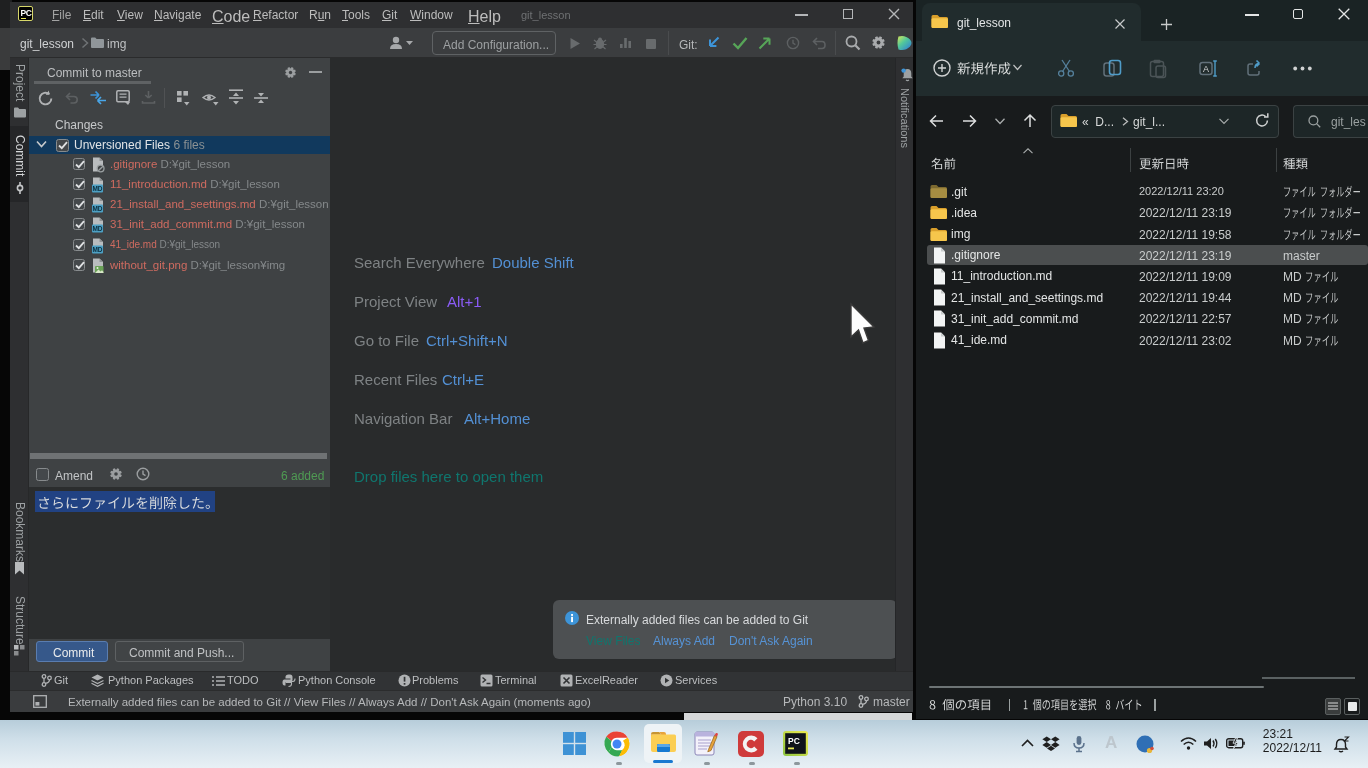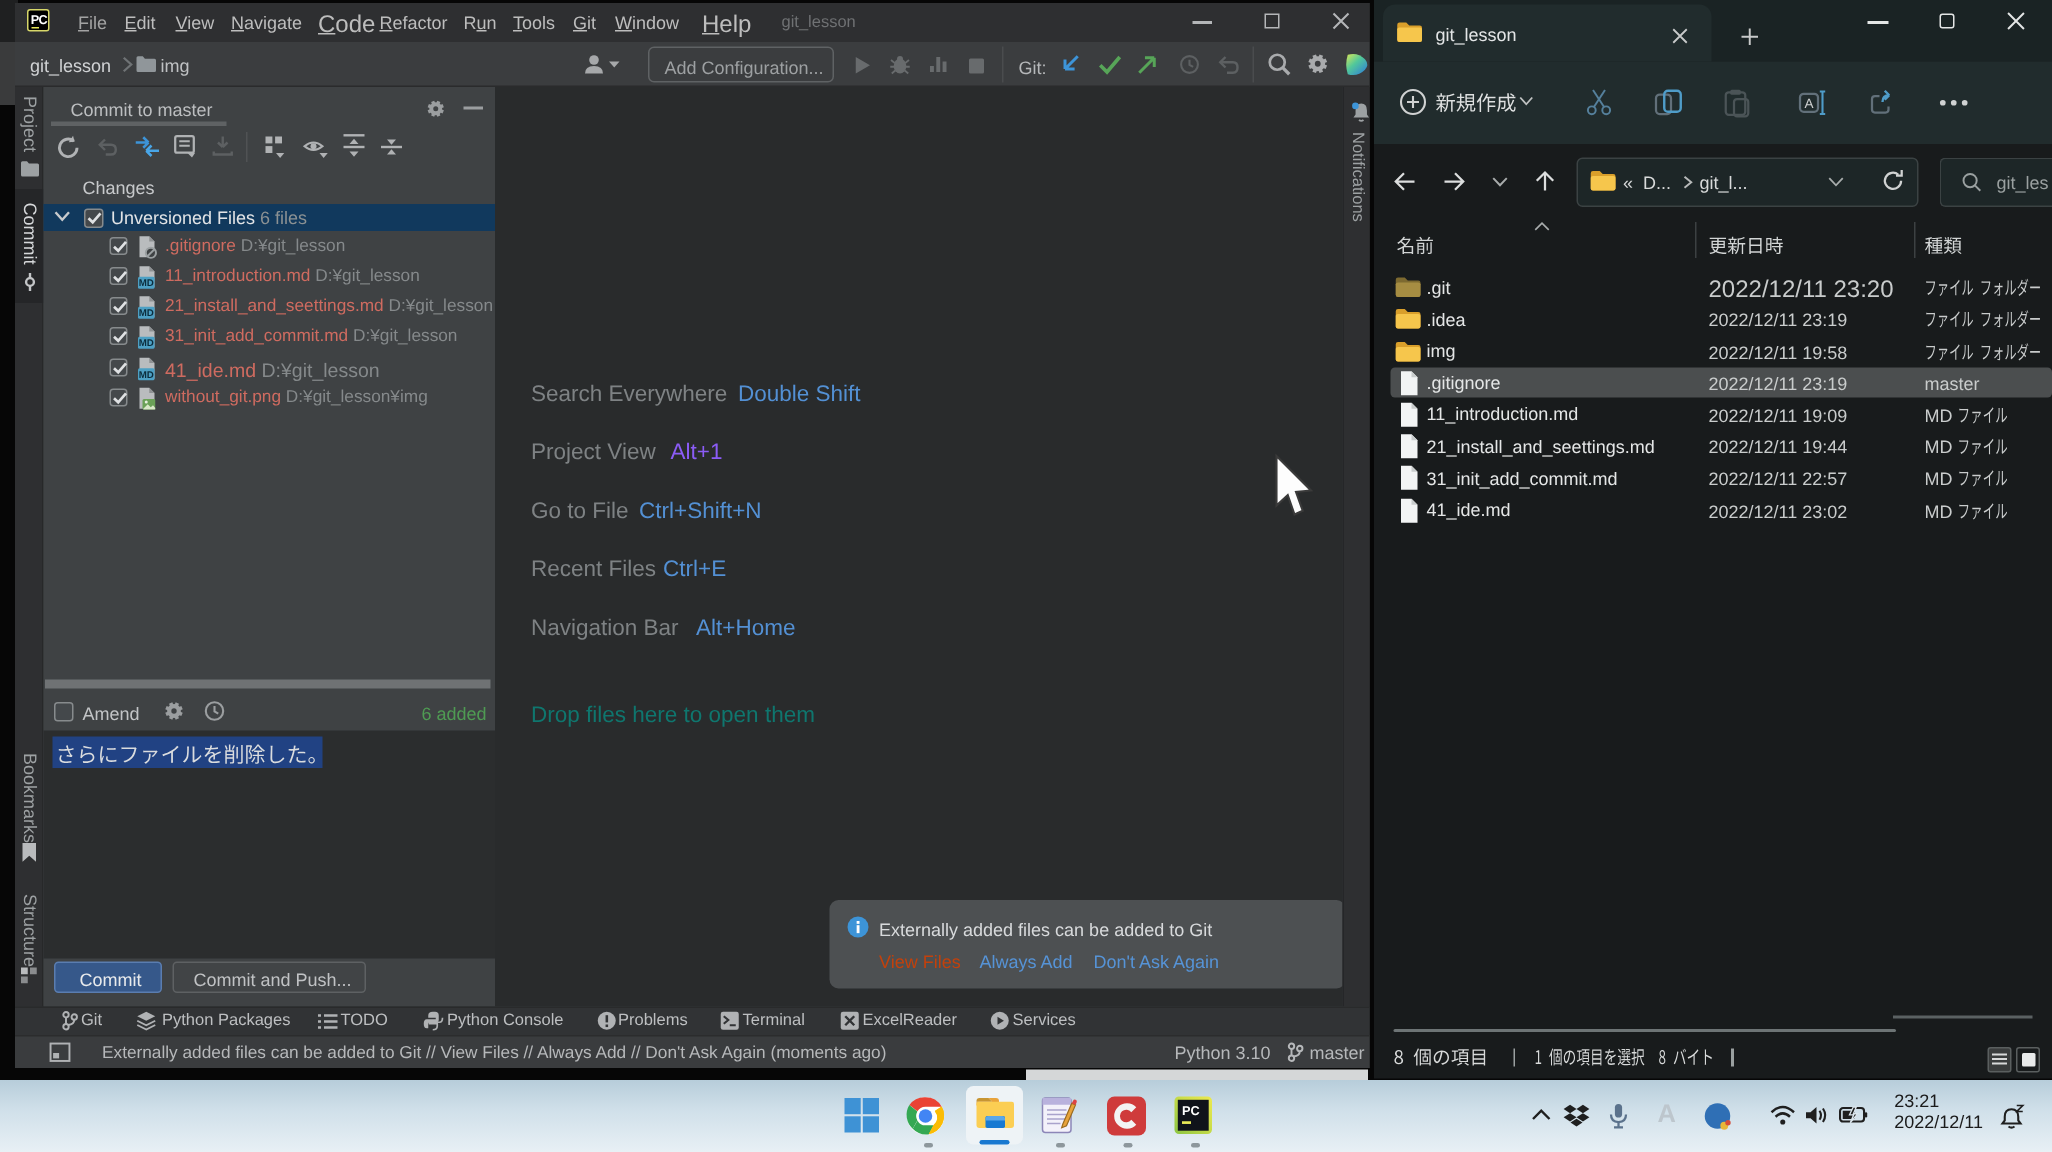--- a/index.html
+++ b/index.html
@@ -194,21 +194,21 @@
     <svg style="left:0.6px;top:1px" width="10" height="9">
       <path d="M1 4.5 L3.8 7.2 L9 1.2" stroke="#dfe1e3" stroke-width="1.8" fill="none"></path>
     </svg>
   </div>
 <div class="txt" style="left:74px;top:138px;font-size:12px;color:#e2e4e6">Unversioned Files <span style="color:#8b9193">6 files</span></div>
 <div class="abs" style="left:29px;top:0;width:301px;height:690px;overflow:hidden">
 <div class="txt" style="left:81px;top:157.5px;font-size:11.5px;color:#cf6b60">.gitignore <span style="color:#85898b">D:¥git_lesson</span></div>
 <div class="txt" style="left:81px;top:177.8px;font-size:11.5px;color:#cf6b60">11_introduction.md <span style="color:#85898b">D:¥git_lesson</span></div>
 <div class="txt" style="left:81px;top:198.1px;font-size:11.5px;color:#cf6b60">21_install_and_seettings.md <span style="color:#85898b">D:¥git_lesson</span></div>
 <div class="txt" style="left:81px;top:218.4px;font-size:11.5px;color:#cf6b60">31_init_add_commit.md <span style="color:#85898b">D:¥git_lesson</span></div>
-<div class="txt" style="left:81px;top:238.7px;font-size:13px;color:#cf6b60">41_ide.md <span style="color:#85898b">D:¥git_lesson</span></div>
+<div class="txt" style="left:81px;top:238.7px;font-size:10px;color:#cf6b60">41_ide.md <span style="color:#85898b">D:¥git_lesson</span></div>
 <div class="txt" style="left:81px;top:259.0px;font-size:11.5px;color:#cf6b60">without_git.png <span style="color:#85898b">D:¥git_lesson¥img</span></div>
 </div>
 <div class="abs" style="left:73px;top:157.5px;width:12px;height:12px;border:1.4px solid #878b8d;border-radius:2.5px;background:#44484b">
     <svg style="left:0.6px;top:1px" width="10" height="9">
       <path d="M1 4.5 L3.8 7.2 L9 1.2" stroke="#dfe1e3" stroke-width="1.8" fill="none"></path>
     </svg>
   </div>
 <svg style="left:92px;top:156.5px" width="13" height="16">
     <path d="M1 0.5 H7.5 L11 4 V14.5 H1 Z" fill="#b9bcbe"></path>
     <path d="M7.5 0.5 L7.5 4 H11" fill="#8e9193"></path>
@@ -314,21 +314,21 @@
 <div class="txt" style="left:354px;top:409.5px;font-size:15px;color:#7e8284">Navigation Bar</div>
 <div class="txt" style="left:464px;top:409.5px;font-size:15px;color:#5390d4">Alt+Home</div>
 <div class="txt" style="left:354px;top:468px;font-size:15px;color:#0f766e">Drop files here to open them</div>
 <div class="abs" style="left:553px;top:600px;width:344px;height:59px;background:#4d5052;border-radius:6px"></div>
 <svg style="left:565px;top:611px" width="14" height="14">
     <circle cx="7" cy="7" r="7" fill="#3d94d8"></circle>
     <rect x="6.1" y="5.8" width="1.9" height="5.3" fill="#fff"></rect>
     <rect x="6.1" y="3" width="1.9" height="1.9" fill="#fff"></rect>
   </svg>
 <div class="txt" style="left:586px;top:613px;font-size:12px;color:#d8dadc">Externally added files can be added to Git</div>
-<div class="txt" style="left:586px;top:634px;font-size:12px;color:#c2410c">View Files</div>
+<div class="txt" style="left:586px;top:634px;font-size:12px;color:#0f766e">View Files</div>
 <div class="txt" style="left:653px;top:634px;font-size:12px;color:#5693d6">Always Add</div>
 <div class="txt" style="left:729px;top:634px;font-size:12px;color:#5693d6">Don't Ask Again</div>
 <svg style="left:849px;top:303px" width="30" height="45">
     <path d="M2 1 L2 34 L9.5 27 L14 40 L19.5 37.5 L15 25 L25 24 Z" fill="#fdfdfd" stroke="#3a3a3a" stroke-width="1.4"></path>
   </svg>
 <div class="abs" style="left:895px;top:58px;width:18px;height:613px;background:#2e2f31;border-left:1px solid #252628"></div>
 <svg style="left:901px;top:68px" width="13" height="13">
     <path d="M6.5 1 q3.8 0 3.8 4.6 v2.8 l1.4 1.9 H1.3 L2.7 8.4 V5.6 q0-4.6 3.8-4.6 Z" fill="#9da1a3"></path>
     <path d="M5 12 q1.5 1.2 3 0" stroke="#9da1a3" stroke-width="1.2" fill="none"></path>
     <circle cx="2.6" cy="2.6" r="2.2" fill="#3d94d8"></circle>
@@ -508,21 +508,21 @@
 <svg style="position:absolute;left:1283px;top:153.6px;overflow:visible" width="29" height="20">
     <g transform="translate(0,14.37) scale(1.0,1)">
       <path d="M5.4 -6.7V-2.7H8V-1.8H5.3V-1H8V-0H4.6V0.7H12.1V-0H8.9V-1H11.6V-1.8H8.9V-2.7H11.6V-6.7H8.9V-7.5H11.8V-8.3H8.9V-9.2C10 -9.3 11 -9.5 11.8 -9.6L11.2 -10.4C9.8 -10 7.2 -9.8 5.1 -9.7C5.2 -9.5 5.3 -9.2 5.3 -9C6.2 -9 7.1 -9.1 8 -9.2V-8.3H4.9V-7.5H8V-6.7ZM6.2 -4.4H8V-3.4H6.2ZM8.9 -4.4H10.7V-3.4H8.9ZM6.2 -6H8V-5H6.2ZM8.9 -6H10.7V-5H8.9ZM4.5 -10.3C3.6 -9.9 1.9 -9.5 0.5 -9.3C0.7 -9.1 0.8 -8.8 0.8 -8.6C1.4 -8.7 2 -8.8 2.7 -8.9V-7H0.6V-6.1H2.5C2 -4.7 1.2 -3 0.4 -2.1C0.5 -1.9 0.7 -1.6 0.8 -1.3C1.5 -2.1 2.1 -3.3 2.7 -4.6V1H3.6V-4.4C4 -3.9 4.5 -3.2 4.7 -2.9L5.3 -3.6C5 -3.9 3.9 -5 3.6 -5.3V-6.1H5.1V-7H3.6V-9.1C4.2 -9.2 4.7 -9.4 5.2 -9.6Z M17.5 -10.2C17.3 -9.8 17 -9.1 16.8 -8.7L17.4 -8.5C17.7 -8.9 18 -9.4 18.3 -10ZM13.4 -10C13.7 -9.5 14 -8.9 14.1 -8.5L14.8 -8.8C14.7 -9.2 14.4 -9.8 14.1 -10.2ZM19.8 -5.3H23.1V-4.1H19.8ZM19.8 -3.4H23.1V-2.1H19.8ZM19.8 -7.2H23.1V-6H19.8ZM20.1 -1.2C19.6 -0.6 18.6 0 17.6 0.4C17.8 0.5 18.1 0.8 18.3 1C19.2 0.6 20.2 -0.1 20.9 -0.7ZM21.9 -0.6C22.6 -0.2 23.6 0.5 24 1L24.7 0.5C24.2 0 23.3 -0.7 22.6 -1.1ZM15.3 -4.6V-3.5H13.2V-2.7H15.3C15.2 -1.7 14.7 -0.7 12.9 0.1C13.1 0.2 13.3 0.6 13.4 0.8C14.8 0.2 15.5 -0.6 15.9 -1.4C16.6 -0.9 17.3 -0.2 17.7 0.2L18.3 -0.5C17.8 -0.9 16.9 -1.7 16.1 -2.2C16.1 -2.4 16.2 -2.5 16.2 -2.7H18.5V-3.5H16.2V-4.6ZM15.4 -10.4V-8.3H13.2V-7.5H15.1C14.6 -6.7 13.7 -5.9 12.9 -5.5C13.1 -5.3 13.4 -5.1 13.5 -4.9C14.2 -5.3 14.8 -6 15.4 -6.7V-4.8H16.2V-6.6C16.8 -6.1 17.6 -5.5 18 -5.2L18.5 -5.9C18.2 -6.1 16.7 -7.1 16.2 -7.3V-7.5H18.4V-8.3H16.2V-10.4ZM18.9 -7.9V-1.4H24.1V-7.9H21.5L21.9 -9.1H24.4V-9.9H18.5V-9.1H20.9C20.8 -8.7 20.7 -8.3 20.6 -7.9Z" fill="#d2d5d5"></path>
     </g>
   </svg>
 <svg style="left:930px;top:184.1px" width="17" height="15" viewBox="0 0 17 14">
     <path d="M0.5 2 q0-1.5 1.5-1.5 h4.5 l2 2 h7 q1.5 0 1.5 1.5 V12 q0 1.5-1.5 1.5 H2 q-1.5 0-1.5-1.5 Z" fill="#7d6a30"></path>
     <path d="M0.5 5 q0-1.2 1.5-1.2 h13.5 q1.5 0 1.5 1.2 V12 q0 1.5-1.5 1.5 H2 q-1.5 0-1.5-1.5 Z" fill="#a68d42"></path>
   </svg>
 <div class="txt" style="left:951px;top:184.6px;font-size:12px;color:#e4e6e6">.git</div>
-<div class="txt" style="left:1139px;top:185.1px;font-size:16px;color:#c9cccc">2022/12/11 23:20</div>
+<div class="txt" style="left:1139px;top:185.1px;font-size:11px;color:#c9cccc">2022/12/11 23:20</div>
 <svg style="position:absolute;left:1283px;top:182.2px;overflow:visible" width="82" height="20">
     <g transform="translate(0,14.37) scale(0.655,1)">
       <path d="M10.8 -8.3 10 -8.8C9.8 -8.7 9.5 -8.7 9.3 -8.7C8.8 -8.7 3.8 -8.7 3.1 -8.7C2.7 -8.7 2.2 -8.8 1.8 -8.8V-7.7C2.1 -7.7 2.6 -7.8 3.1 -7.8C3.8 -7.8 8.7 -7.8 9.5 -7.8C9.3 -6.6 8.7 -4.8 7.8 -3.7C6.8 -2.3 5.4 -1.3 2.9 -0.7L3.8 0.3C6.1 -0.5 7.6 -1.6 8.7 -3.1C9.7 -4.4 10.3 -6.4 10.6 -7.7C10.6 -7.9 10.7 -8.1 10.8 -8.3Z M23.3 -6.3 22.8 -6.8C22.6 -6.8 22.2 -6.8 22.1 -6.8C21.5 -6.8 16.4 -6.8 15.9 -6.8C15.5 -6.8 15.1 -6.8 14.7 -6.9V-5.8C15.1 -5.9 15.5 -5.9 15.9 -5.9C16.4 -5.9 21.2 -5.9 21.9 -5.9C21.5 -5.2 20.6 -4.2 19.7 -3.6L20.5 -3.1C21.6 -3.8 22.7 -5.4 23.1 -6C23.1 -6.1 23.2 -6.2 23.3 -6.3ZM19.1 -5H18C18.1 -4.8 18.1 -4.5 18.1 -4.3C18.1 -2.7 17.9 -1.3 16.2 -0.1C15.9 0.1 15.6 0.2 15.3 0.3L16.2 1C18.8 -0.5 19.1 -2.4 19.1 -5Z M26.1 -4.5 26.6 -3.5C28.3 -4.1 30 -4.8 31.3 -5.6V-1C31.3 -0.5 31.3 0.2 31.3 0.4H32.5C32.4 0.1 32.4 -0.5 32.4 -1V-6.2C33.7 -7.1 34.8 -8 35.8 -9L35 -9.8C34.1 -8.8 32.8 -7.7 31.5 -6.9C30.1 -6 28.2 -5.1 26.1 -4.5Z M44 -0.3 44.7 0.3C44.8 0.2 44.9 0.1 45.1 0C46.6 -0.7 48.3 -2 49.4 -3.5L48.8 -4.3C47.9 -2.9 46.3 -1.8 45.2 -1.2C45.2 -1.6 45.2 -7.7 45.2 -8.5C45.2 -8.9 45.2 -9.3 45.2 -9.4H44.1C44.1 -9.3 44.1 -8.9 44.1 -8.5C44.1 -7.7 44.1 -1.5 44.1 -1C44.1 -0.7 44.1 -0.5 44 -0.3ZM38.3 -0.3 39.3 0.3C40.3 -0.6 41.1 -1.8 41.5 -3.1C41.8 -4.4 41.9 -7.1 41.9 -8.4C41.9 -8.8 41.9 -9.2 41.9 -9.3H40.8C40.8 -9.1 40.9 -8.8 40.9 -8.4C40.9 -7 40.9 -4.5 40.5 -3.4C40.1 -2.2 39.4 -1.1 38.3 -0.3Z M67 -8.3 66.2 -8.8C66 -8.7 65.8 -8.7 65.6 -8.7C65 -8.7 60 -8.7 59.3 -8.7C58.9 -8.7 58.4 -8.8 58.1 -8.8V-7.7C58.4 -7.7 58.8 -7.8 59.3 -7.8C60 -7.8 65 -7.8 65.7 -7.8C65.5 -6.6 65 -4.8 64.1 -3.7C63 -2.3 61.6 -1.3 59.2 -0.7L60 0.3C62.3 -0.5 63.8 -1.6 65 -3.1C66 -4.4 66.5 -6.4 66.8 -7.7C66.9 -7.9 66.9 -8.1 67 -8.3Z M70.9 -1.1 71.6 -0.3C73.3 -1.2 75.1 -2.8 76 -4L76 -0.5C76 -0.2 75.9 -0.1 75.7 -0.1C75.3 -0.1 74.7 -0.1 74.2 -0.2L74.2 0.7C74.7 0.7 75.5 0.8 76 0.8C76.6 0.8 77 0.5 77 -0.1L76.9 -4.9H78.7C78.9 -4.9 79.3 -4.9 79.5 -4.9V-5.8C79.3 -5.8 78.9 -5.8 78.7 -5.8H76.9L76.8 -6.8C76.8 -7.1 76.8 -7.4 76.9 -7.7H75.8C75.9 -7.4 75.9 -7.1 75.9 -6.8L76 -5.8H72.2C71.9 -5.8 71.5 -5.8 71.3 -5.8V-4.8C71.6 -4.9 71.9 -4.9 72.2 -4.9H75.5C74.7 -3.6 72.8 -2 70.9 -1.1Z M87.8 -0.3 88.5 0.3C88.5 0.2 88.7 0.1 88.9 0C90.3 -0.7 92.1 -2 93.2 -3.5L92.6 -4.3C91.6 -2.9 90.1 -1.8 88.9 -1.2C88.9 -1.6 88.9 -7.7 88.9 -8.5C88.9 -8.9 89 -9.3 89 -9.4H87.8C87.8 -9.3 87.9 -8.9 87.9 -8.5C87.9 -7.7 87.9 -1.5 87.9 -1C87.9 -0.7 87.8 -0.5 87.8 -0.3ZM82.1 -0.3 83 0.3C84.1 -0.6 84.9 -1.8 85.2 -3.1C85.6 -4.4 85.6 -7.1 85.6 -8.4C85.6 -8.8 85.7 -9.2 85.7 -9.3H84.5C84.6 -9.1 84.6 -8.8 84.6 -8.4C84.6 -7 84.6 -4.5 84.2 -3.4C83.9 -2.2 83.1 -1.1 82.1 -0.3Z M104.7 -10.6 104 -10.3C104.4 -9.8 104.8 -9.1 105.1 -8.6L105.7 -8.9C105.5 -9.3 105 -10.1 104.7 -10.6ZM100 -9.5 98.9 -9.9C98.8 -9.6 98.6 -9.1 98.5 -8.9C97.9 -7.8 96.7 -5.9 94.5 -4.5L95.3 -3.9C96.7 -4.9 97.8 -6.1 98.7 -7.2H102.9C102.6 -6.2 102 -4.8 101.2 -3.7C100.3 -4.4 99.4 -5 98.5 -5.4L97.9 -4.7C98.7 -4.2 99.6 -3.6 100.5 -2.9C99.4 -1.7 97.8 -0.6 95.7 0.1L96.6 0.9C98.7 0.1 100.2 -1.1 101.3 -2.3C101.9 -1.9 102.3 -1.5 102.7 -1.2L103.4 -2.1C103 -2.4 102.5 -2.8 102 -3.2C103 -4.4 103.6 -5.9 104 -7.1C104 -7.2 104.2 -7.5 104.3 -7.7L103.7 -8.1L104.3 -8.4C104.1 -8.9 103.6 -9.6 103.3 -10.1L102.7 -9.8C103 -9.3 103.4 -8.6 103.7 -8.1L103.4 -8.2C103.2 -8.1 103 -8.1 102.6 -8.1H99.2L99.5 -8.5C99.6 -8.8 99.8 -9.2 100 -9.5Z M107.5 -5.4V-4.2C107.9 -4.2 108.6 -4.2 109.3 -4.2C110.2 -4.2 115.2 -4.2 116.1 -4.2C116.7 -4.2 117.2 -4.2 117.5 -4.2V-5.4C117.2 -5.4 116.7 -5.4 116.1 -5.4C115.2 -5.4 110.2 -5.4 109.3 -5.4C108.6 -5.4 107.9 -5.4 107.5 -5.4Z" fill="#c9cccc"></path>
     </g>
   </svg>
 <svg style="left:930px;top:205.29999999999998px" width="17" height="15" viewBox="0 0 17 14">
     <path d="M0.5 2 q0-1.5 1.5-1.5 h4.5 l2 2 h7 q1.5 0 1.5 1.5 V12 q0 1.5-1.5 1.5 H2 q-1.5 0-1.5-1.5 Z" fill="#d99f2b"></path>
     <path d="M0.5 5 q0-1.2 1.5-1.2 h13.5 q1.5 0 1.5 1.2 V12 q0 1.5-1.5 1.5 H2 q-1.5 0-1.5-1.5 Z" fill="#f6c64c"></path>
   </svg>
 <div class="txt" style="left:951px;top:205.8px;font-size:12px;color:#e4e6e6">.idea</div>

